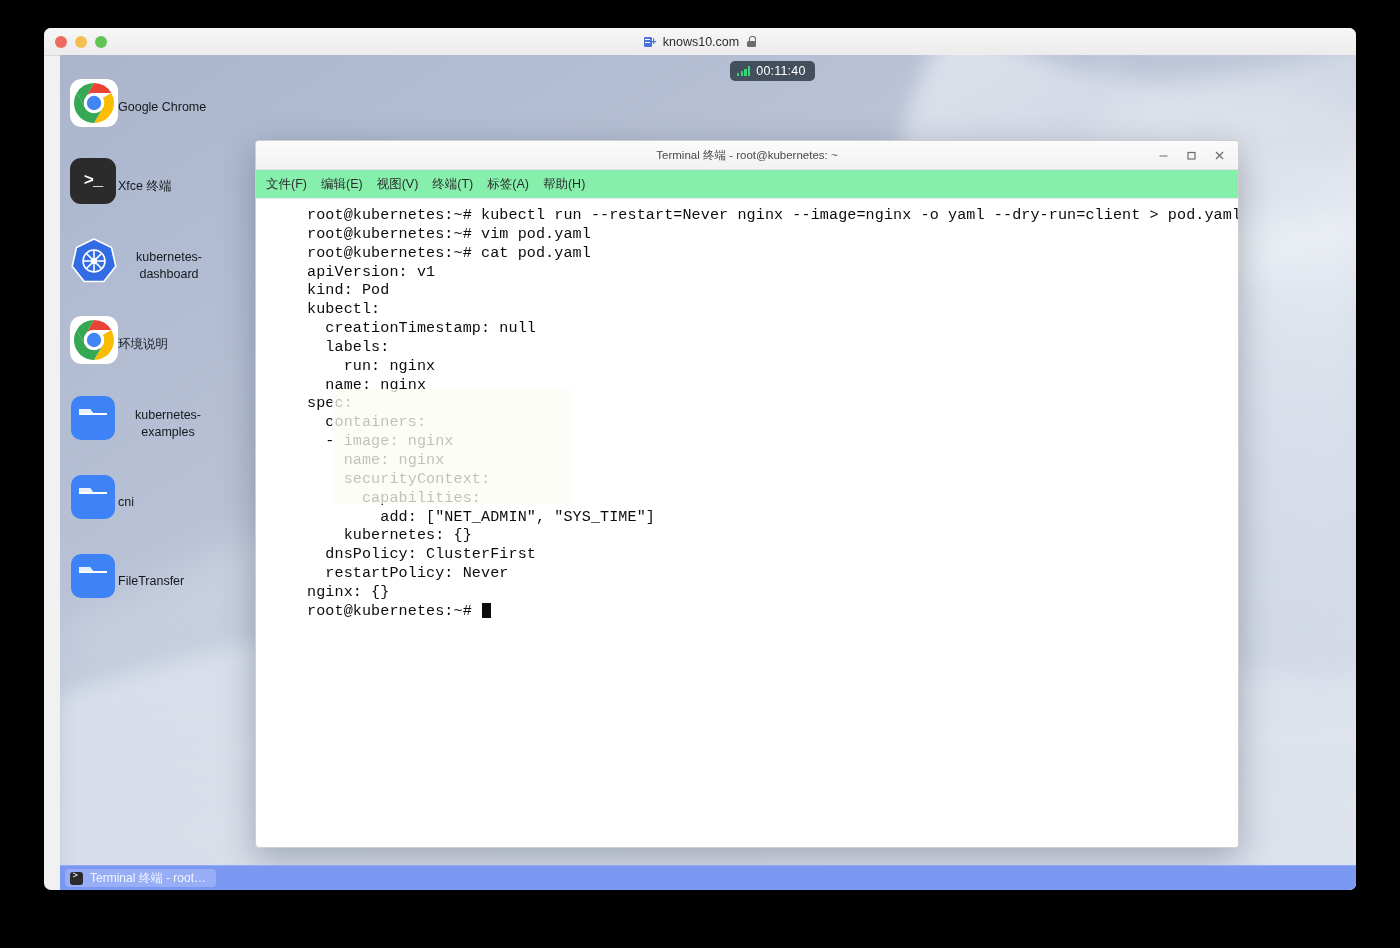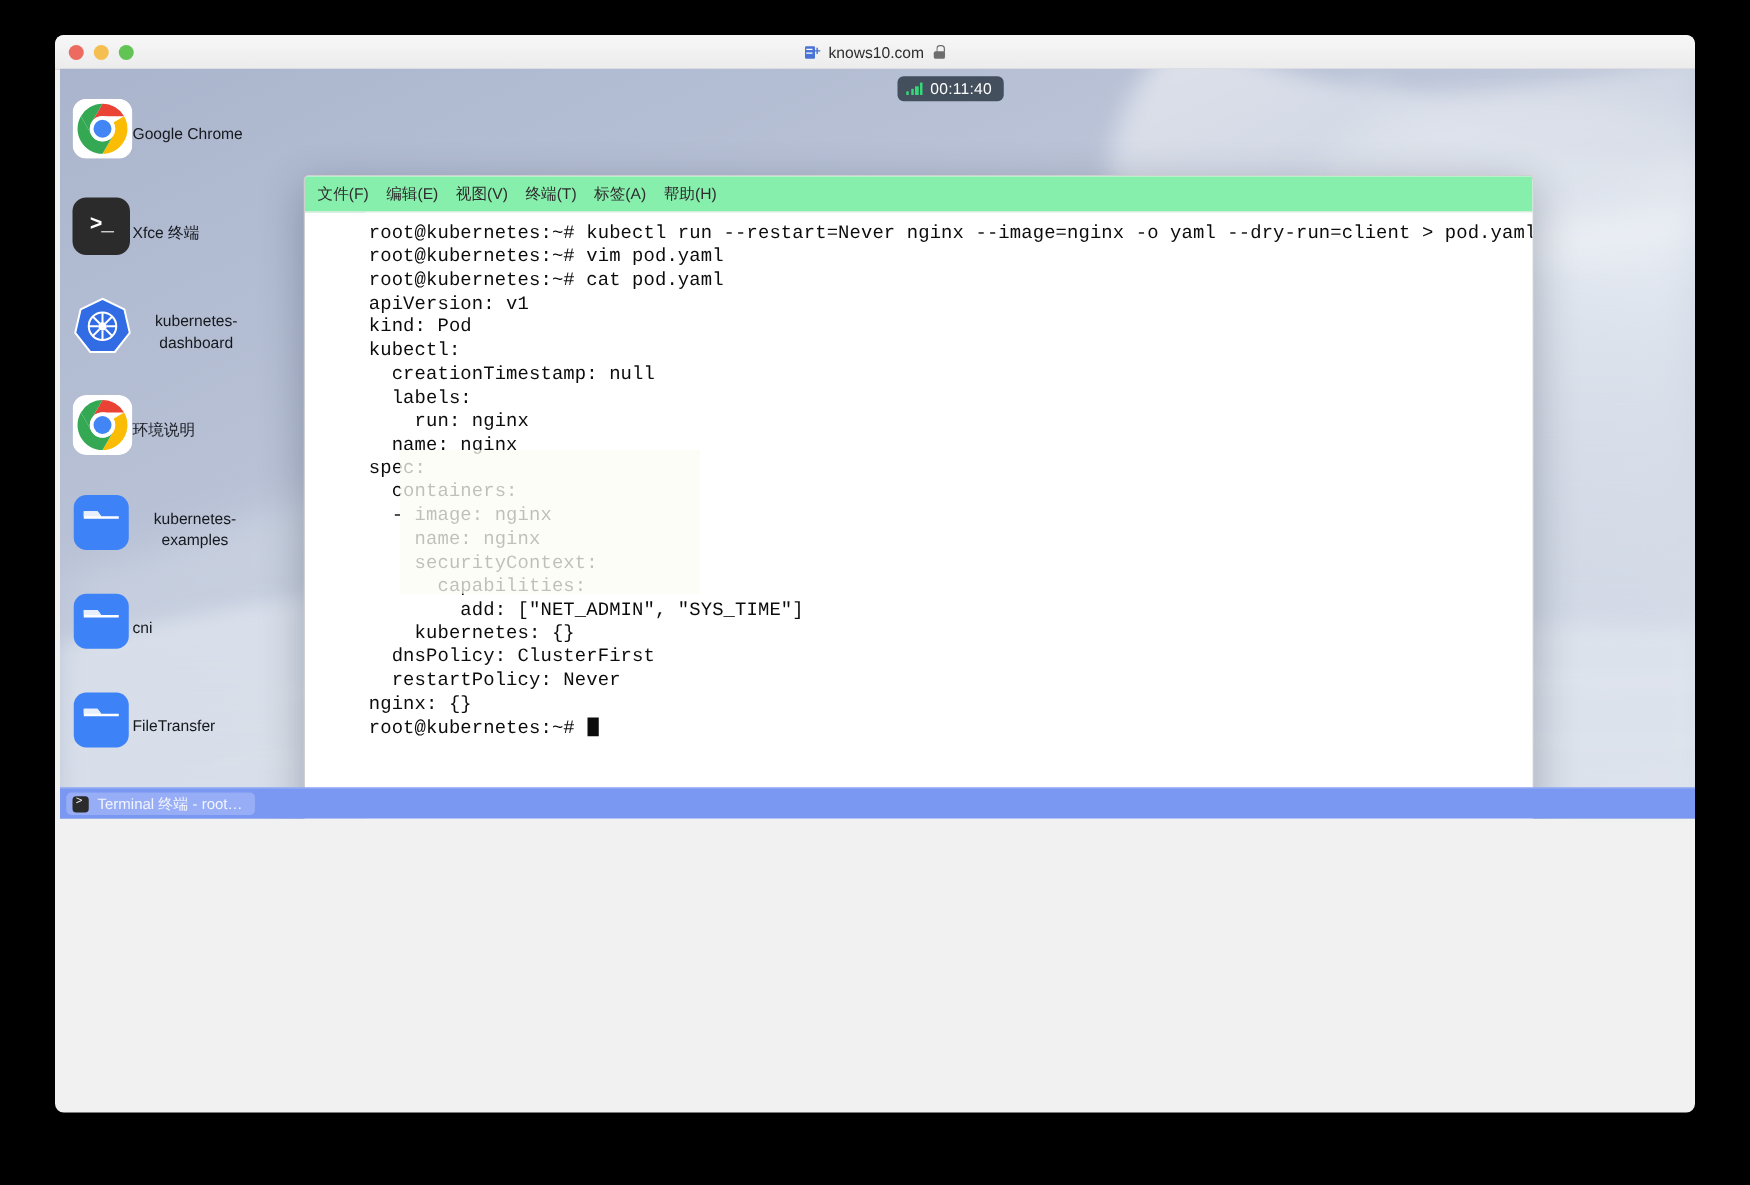--- a/index.html
+++ b/index.html
@@ -43,21 +43,21 @@
     color:#4a73d6;font-size:10px;line-height:7px;font-weight:700;
   }
   .lock-ico{
     width:9px;height:11px;position:relative;display:inline-block;margin-left:2px;
   }
   .lock-ico .body{position:absolute;bottom:0;left:0;width:9px;height:6.5px;background:#6d6d6d;border-radius:1.5px;}
   .lock-ico .shackle{position:absolute;top:0;left:2px;width:5px;height:5px;border:1.6px solid #6d6d6d;border-bottom:none;border-radius:3px 3px 0 0;}
 
   
   .desktop{
-    position:absolute;left:4px;top:27px;width:1312px;height:600px;overflow:hidden;
+    position:absolute;left:16px;top:27px;width:1312px;height:835px;overflow:hidden;
     background:#b4bdd3;
   }
   .wallpaper{position:absolute;inset:0;overflow:hidden;}
   .wallpaper svg{position:absolute;inset:0;width:100%;height:100%;display:block;}
 
   
   .timer-badge{
     position:absolute;left:670px;top:6px;display:flex;align-items:center;gap:6px;
     background:#444f5d;color:#fff;border-radius:5px;padding:3px 9px 3px 7px;
     font-size:12.5px;letter-spacing:.2px;z-index:40;
@@ -341,20 +341,41 @@
               </svg>
             </div>
           </div>
           <div class="lbl">FileTransfer</div>
         </div>
 
       </div>
 
       <div class="terminal">
 
+        <div class="term-titlebar">
+          <div class="term-title">Terminal 终端 - root@kubernetes: ~</div>
+          <div class="term-ctrls">
+            <div class="tc">
+              <svg width="11" height="11" viewBox="0 0 11 11">
+                  <line x1="1.5" y1="6" x2="9.5" y2="6" stroke="#6e6e6e" stroke-width="1.2"></line>
+                </svg>
+            </div>
+            <div class="tc">
+              <svg width="11" height="11" viewBox="0 0 11 11">
+                  <rect x="2" y="2.5" width="7" height="6.5" fill="none" stroke="#6e6e6e" stroke-width="1.2"></rect>
+                </svg>
+            </div>
+            <div class="tc">
+              <svg width="11" height="11" viewBox="0 0 11 11">
+                  <line x1="2" y1="2" x2="9" y2="9" stroke="#6e6e6e" stroke-width="1.2"></line>
+                  <line x1="9" y1="2" x2="2" y2="9" stroke="#6e6e6e" stroke-width="1.2"></line>
+                </svg>
+            </div>
+          </div>
+        </div>
 
         <div class="term-menubar">
           <div class="menu-item">文件(F)</div>
           <div class="menu-item">编辑(E)</div>
           <div class="menu-item">视图(V)</div>
           <div class="menu-item">终端(T)</div>
           <div class="menu-item">标签(A)</div>
           <div class="menu-item">帮助(H)</div>
         </div>
 

